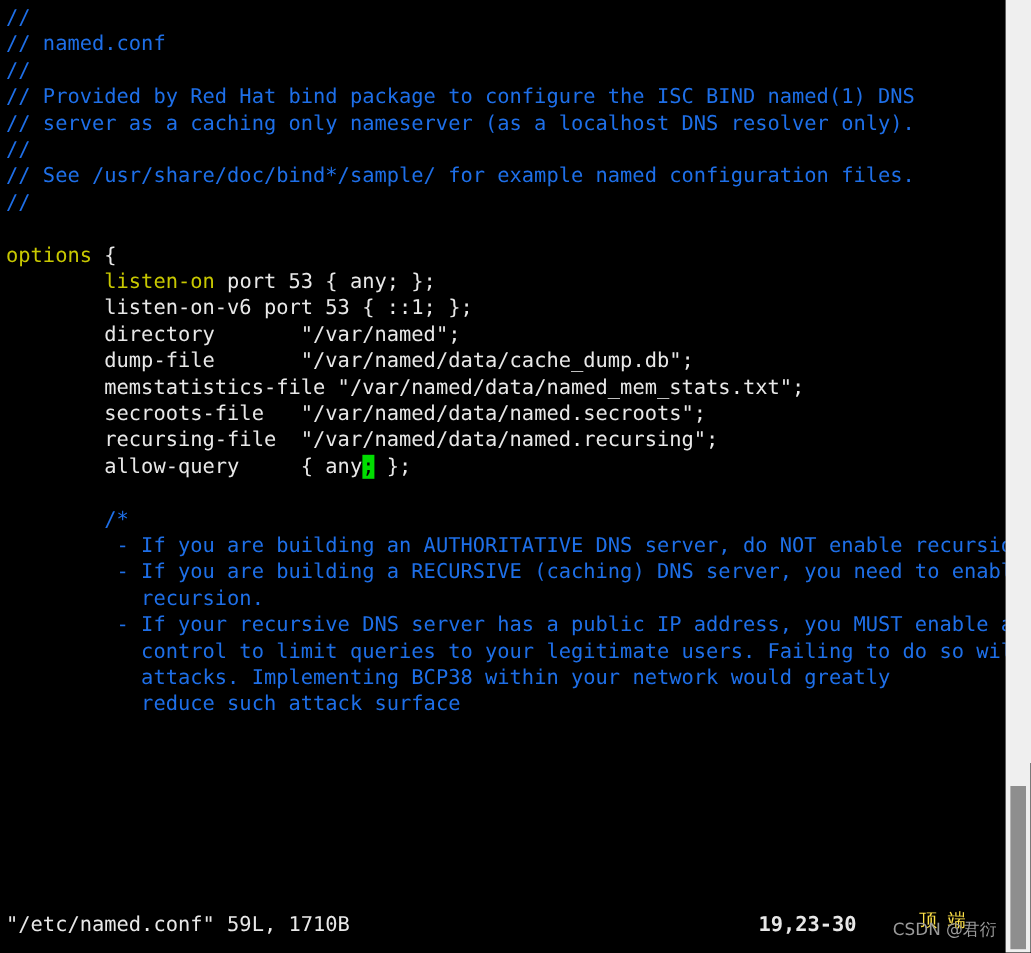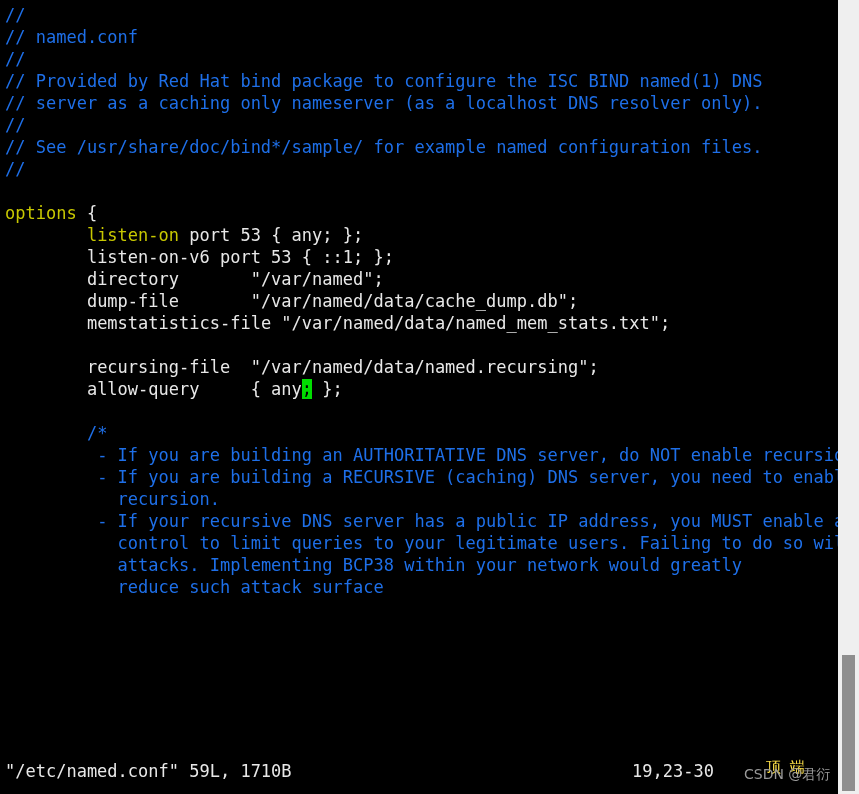--- a/index.html
+++ b/index.html
@@ -58,20 +58,21 @@
   }
   #status-file {
     position: absolute;
     left: 5px;
     top: 0;
   }
   #status-pos {
     position: absolute;
     left: 632px;
     top: 0;
+    font-weight: bold;
   }
   #status-scroll {
     position: absolute;
     left: 766px;
     top: -4px;
     font-family: "DejaVu Sans", "Liberation Sans", sans-serif;
     font-size: 15px;
     color: #fde047;
     letter-spacing: 2px;
   }
@@ -116,21 +117,21 @@
         <div class="row"><span class="c-comment">//</span></div>
         <div class="row"><span class="c-comment">// See /usr/share/doc/bind*/sample/ for example named configuration files.</span></div>
         <div class="row"><span class="c-comment">//</span></div>
         <div class="row">&nbsp;</div>
         <div class="row"><span class="c-keyword">options</span><span class="c-plain"> {</span></div>
         <div class="row"><span class="c-plain">        </span><span class="c-keyword">listen-on</span><span class="c-plain"> port 53 { any; };</span></div>
         <div class="row"><span class="c-plain">        </span><span class="c-plain">listen-on-v6 port 53 { ::1; };</span></div>
         <div class="row"><span class="c-plain">        </span><span class="c-plain">directory       "/var/named";</span></div>
         <div class="row"><span class="c-plain">        </span><span class="c-plain">dump-file       "/var/named/data/cache_dump.db";</span></div>
         <div class="row"><span class="c-plain">        </span><span class="c-plain">memstatistics-file "/var/named/data/named_mem_stats.txt";</span></div>
-        <div class="row"><span class="c-plain">        </span></div>
+        <div class="row"><span class="c-plain">        </span><span class="c-plain">secroots-file   "/var/named/data/named.secroots";</span></div>
         <div class="row"><span class="c-plain">        </span><span class="c-plain">recursing-file  "/var/named/data/named.recursing";</span></div>
         <div class="row"><span class="c-plain">        </span><span class="c-plain">allow-query     { any</span><span class="c-cursor">;</span><span class="c-plain"> };</span></div>
         <div class="row">&nbsp;</div>
         <div class="row"><span class="c-plain">        </span><span class="c-comment">/*</span></div>
         <div class="row"><span class="c-plain">         </span><span class="c-comment">- If you are building an AUTHORITATIVE DNS server, do NOT enable recursion.</span></div>
         <div class="row"><span class="c-plain">         </span><span class="c-comment">- If you are building a RECURSIVE (caching) DNS server, you need to enable</span></div>
         <div class="row"><span class="c-plain">           </span><span class="c-comment">recursion.</span></div>
         <div class="row"><span class="c-plain">         </span><span class="c-comment">- If your recursive DNS server has a public IP address, you MUST enable access</span></div>
         <div class="row"><span class="c-plain">           </span><span class="c-comment">control to limit queries to your legitimate users. Failing to do so will</span></div>
         <div class="row"><span class="c-plain">           </span><span class="c-comment">attacks. Implementing BCP38 within your network would greatly</span></div>

